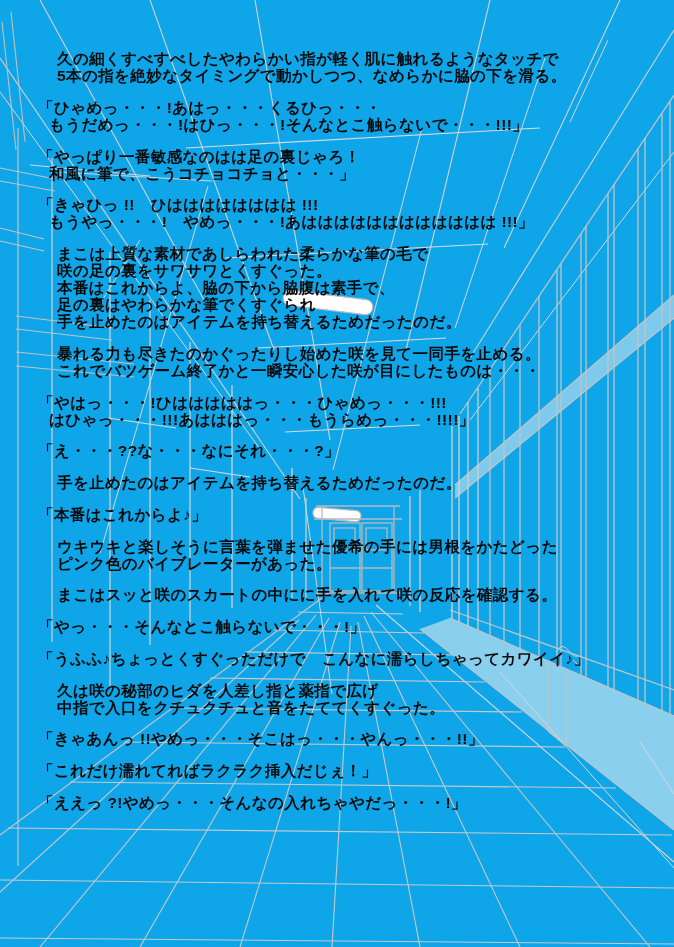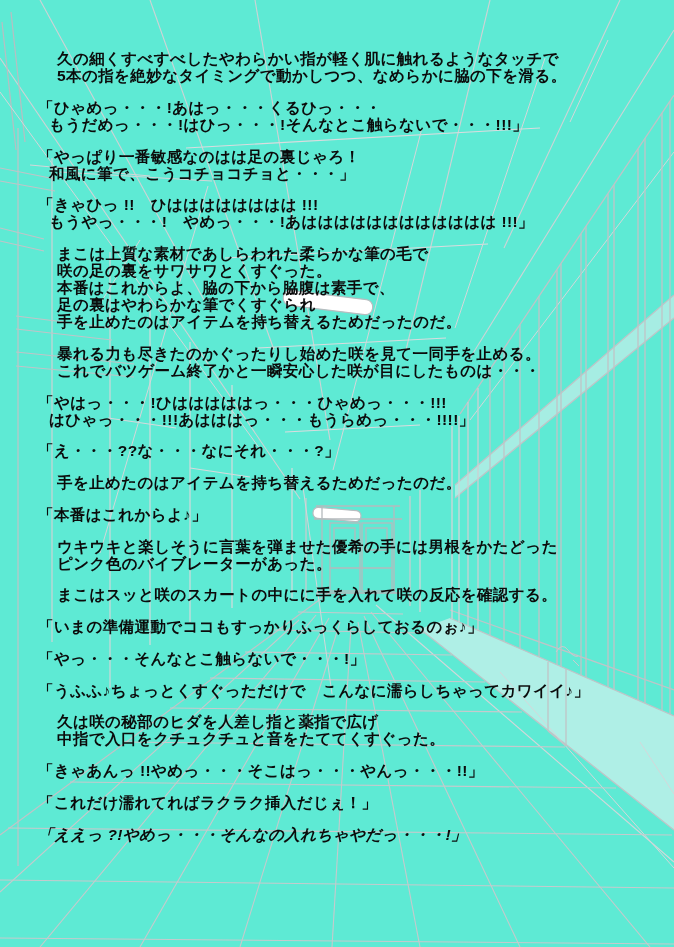--- a/index.html
+++ b/index.html
@@ -1,33 +1,33 @@
 <!DOCTYPE html>
 <html><head>
 <meta charset="utf-8">
 <style>
   html,body { margin:0; padding:0; background:#e8e8e8; }
   .page {
     position:relative;
     width:674px; height:947px;
-    background:#5eead4;
+    background:#0ea5e9;
     overflow:hidden;
     font-family:"Liberation Sans","DejaVu Sans",sans-serif;
   }
   svg.bg { position:absolute; left:0; top:0; width:674px; height:947px; }
   .text-layer {
     position:absolute; left:38px; top:50px; width:630px;
     color:#0b0b0b;
     font-weight:bold;
     font-size:15.5px;
     line-height:17px;
     letter-spacing:0.4px;
   }
   .paragraph { margin:0 0 14.75px 0; }
-  .paragraph:last-child { margin-bottom:12px;font-style:italic; }
+  .paragraph:last-child { margin-bottom:12px; }
   .line { white-space:nowrap; }
   .paragraph.narration .line { padding-left:19px; }
   .paragraph.quote .line.cont { padding-left:11px; }
 </style>
 </head>
 <body>
 
 <div class="page">
 
   <svg class="bg" viewBox="0 0 674 947" xmlns="http://www.w3.org/2000/svg" fill="none">
@@ -192,23 +192,20 @@
         <div class="line">「本番はこれからよ♪」</div>
       </div>
       <div class="paragraph narration">
         <div class="line">ウキウキと楽しそうに言葉を弾ませた優希の手には男根をかたどった</div>
         <div class="line">ピンク色のバイブレーターがあった。</div>
       </div>
       <div class="paragraph narration">
         <div class="line">まこはスッと咲のスカートの中にに手を入れて咲の反応を確認する。</div>
       </div>
       <div class="paragraph quote">
-        <div class="line">「いまの準備運動でココもすっかりふっくらしておるのぉ♪」</div>
-      </div>
-      <div class="paragraph quote">
         <div class="line">「やっ・・・そんなとこ触らないで・・・!」</div>
       </div>
       <div class="paragraph quote">
         <div class="line">「うふふ♪ちょっとくすぐっただけで　こんなに濡らしちゃってカワイイ♪」</div>
       </div>
       <div class="paragraph narration">
         <div class="line">久は咲の秘部のヒダを人差し指と薬指で広げ</div>
         <div class="line">中指で入口をクチュクチュと音をたててくすぐった。</div>
       </div>
       <div class="paragraph quote">

